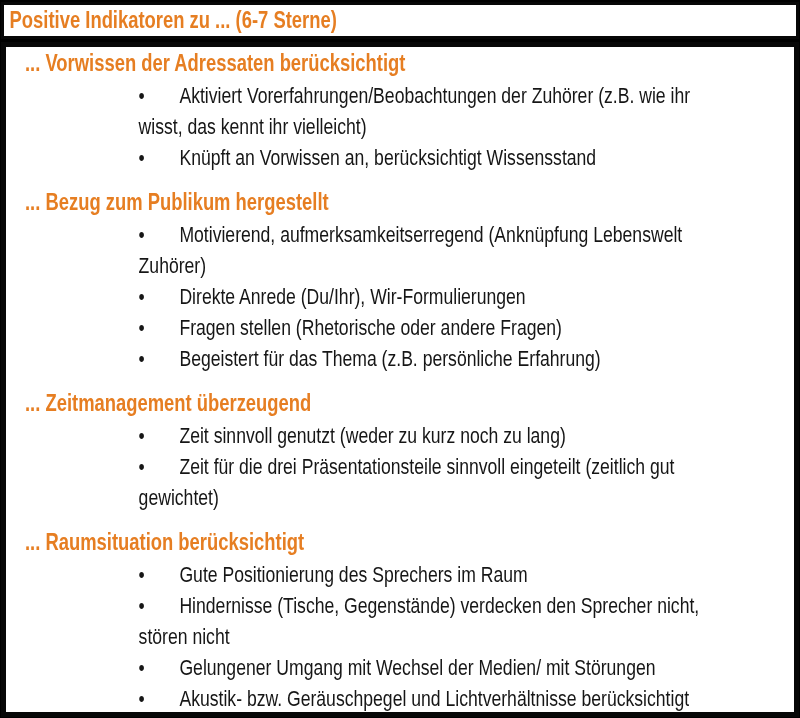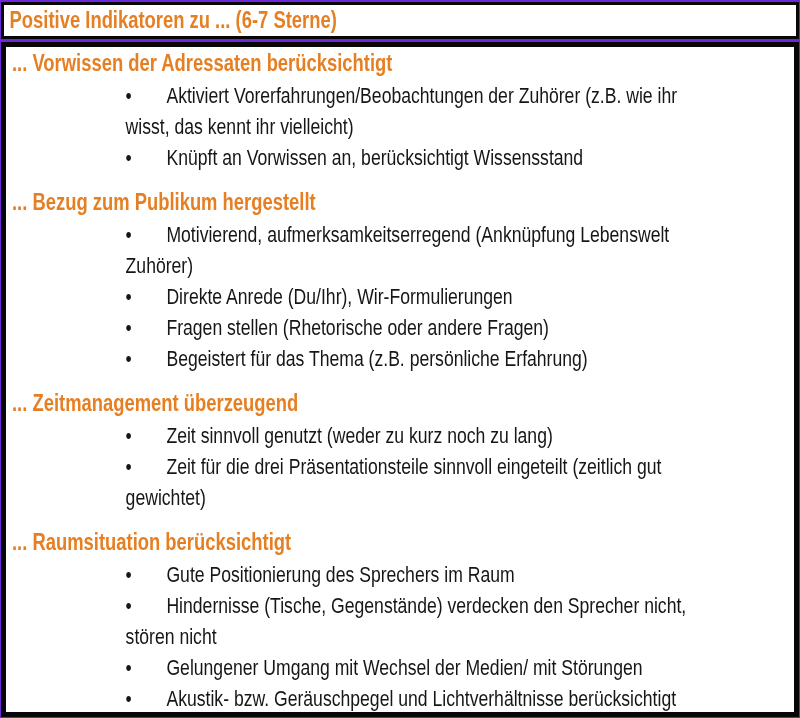--- a/index.html
+++ b/index.html
@@ -1,21 +1,21 @@
 <!DOCTYPE html>
 <html style="--accent: #E67E22;"><head>
 <meta charset="utf-8">
 <style>
   html, body { margin: 0; padding: 0; background: #ffffff; }
   * { box-sizing: border-box; }
 
   .page {
     width: 800px;
     height: 718px;
-    background: #6d28d9;
+    background: #000000;
     font-family: "Liberation Sans", sans-serif;
     display: flex;
     flex-direction: column;
     padding: 2px 1px 1px 1px;
     overflow: hidden;
   }
 
   
   .title-box {
     flex: 0 0 37px;
@@ -39,21 +39,21 @@
     line-height: 29px;
     white-space: nowrap;
   }
 
   
   .content-box {
     flex: 1 1 auto;
     border: 5px solid #070707;
     background: #ffffff;
     overflow: hidden;
-    padding-left: 6px;
+    padding-left: 19px;
   }
   
   .content-scale {
     width: 980px;
     transform: scaleX(0.8);
     transform-origin: 0 0;
   }
 
   h2.sec-heading {
     margin: 14px 0 2px 0;

